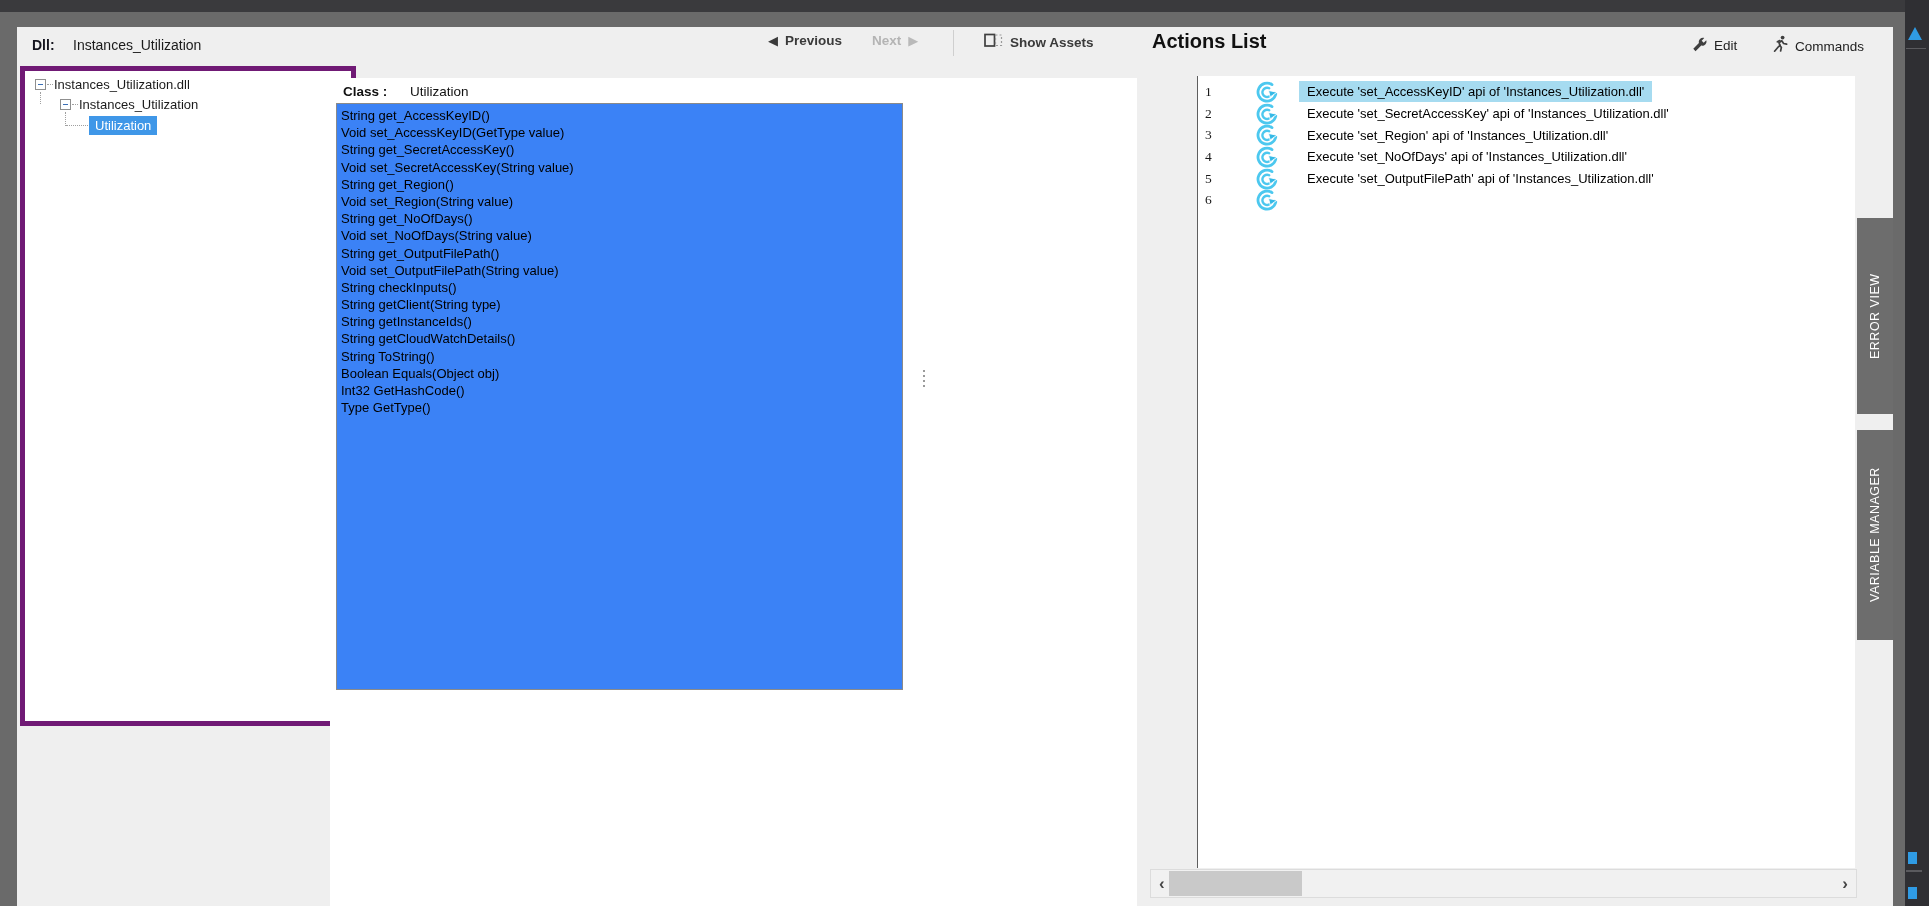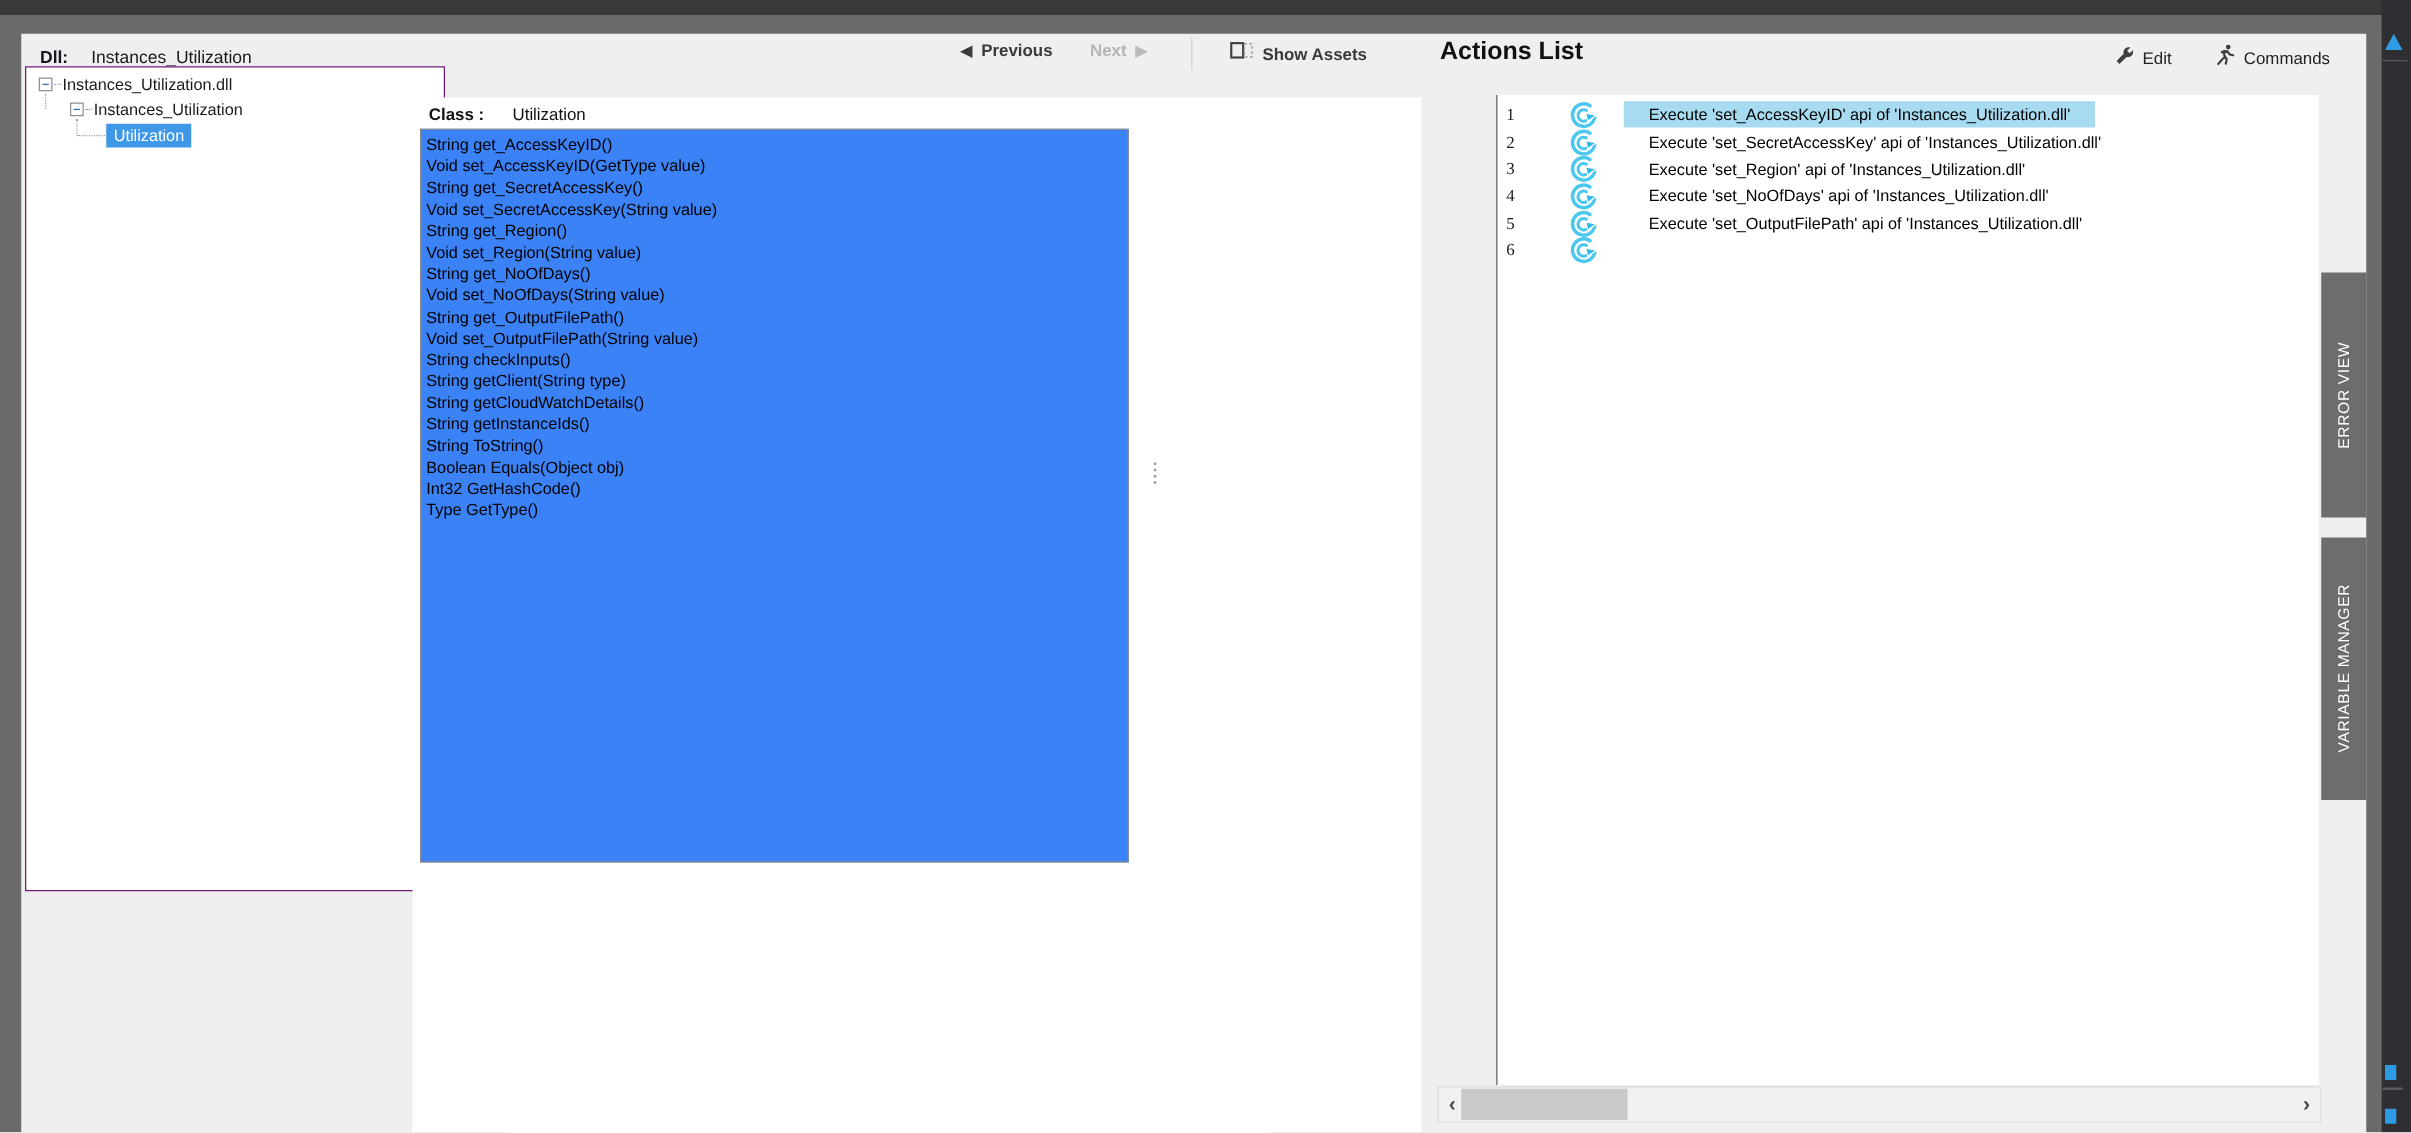--- a/index.html
+++ b/index.html
@@ -37,21 +37,21 @@
   .hdr-divider { left:953px; top:30px; width:1px; height:26px; background:#cfcfcf; }
   .assets-btn { left:984px; top:33px; }
   .assets-label { font-size:13.5px; font-weight:bold; color:#3a3a3a; }
 
   .actions-title { left:1152px; top:30px; font-size:20px; font-weight:bold; color:#111; }
   .edit-btn { left:1690px; top:35px;align-items:center; }
   .edit-label, .commands-label { font-size:13.5px; color:#222; }
   .commands-btn { left:1772px; top:35px;justify-content:flex-end; }
 
   
-  .tree-box { left:20px; top:53px; width:336px; height:660px; background:#fff; border:1px solid #701a75; }
+  .tree-box { left:20px; top:66px; width:336px; height:660px; background:#fff; border:5px solid #701a75; }
   .tnode-label { position:absolute; font-size:13px; color:#1a1a1a; white-space:nowrap; }
   .expander { position:absolute; width:11px; height:11px; background:#fff; border:1px solid #8f8f8f; }
   .expander .minus { position:absolute; left:2px; top:4px; width:5px; height:1px; background:#3b6fb5; }
   .dotted-v { position:absolute; width:1px; border-left:1px dotted #a0a0a0; }
   .dotted-h { position:absolute; height:1px; border-top:1px dotted #a0a0a0; }
   .tree-selected { position:absolute; background:#3f97e8; color:#fff; font-size:13px; padding:2px 6px; white-space:nowrap; }
 
   
   .sheet { left:330px; top:78px; width:807px; height:828px; background:#fff; }
   .class-label { left:343px; top:84px; font-size:13.5px; font-weight:bold; color:#111; }
@@ -63,21 +63,21 @@
   .splitter-dots { left:923px; top:370px; width:3px; }
   .splitter-dots i { display:block; width:2px; height:2px; background:#9a9a9a; margin:0 0 3px 0; }
 
   
   .alist { left:1197px; top:76px; width:658px; height:792px; background:#fff;
            border-left:1px solid #5e5e5e; overflow:hidden; padding-top:5px; }
   .arow { height:21.7px; display:flex; align-items:center; white-space:nowrap; }
   .arow .num { width:24px; padding-left:7px; font-family:"Liberation Serif", serif;
                font-size:13.5px; color:#1a1a1a; }
   .arow .aicon { width:24px; height:24px; margin-left:33px; flex:0 0 auto; }
-  .arow .atext { margin-left:20px; font-size:13px; color:#000; padding:3px 20px; }
+  .arow .atext { margin-left:20px; font-size:13px; color:#000; padding:3px 8px; }
   .arow.selected .atext { background:#a6dbf0; }
 
   
   .hscroll { left:1150px; top:869px; width:707px; height:29px; background:#f1f1f1; border:1px solid #dcdcdc; }
   .hs-arrow { position:absolute; top:2px; font-size:17px; font-weight:bold; color:#474747; line-height:24px; }
   .hs-left { left:8px; } .hs-right { right:8px; }
   .hs-thumb { position:absolute; left:18px; top:1px; width:133px; height:25px; background:#c9c9c9; }
 
   
   .vtab { background:#6d6d6d; color:#fff; display:flex; align-items:center; justify-content:center;
@@ -175,22 +175,22 @@
     <div class="mrow">String get_SecretAccessKey()</div>
     <div class="mrow">Void set_SecretAccessKey(String value)</div>
     <div class="mrow">String get_Region()</div>
     <div class="mrow">Void set_Region(String value)</div>
     <div class="mrow">String get_NoOfDays()</div>
     <div class="mrow">Void set_NoOfDays(String value)</div>
     <div class="mrow">String get_OutputFilePath()</div>
     <div class="mrow">Void set_OutputFilePath(String value)</div>
     <div class="mrow">String checkInputs()</div>
     <div class="mrow">String getClient(String type)</div>
+    <div class="mrow">String getInstanceIds()</div>
     <div class="mrow">String getCloudWatchDetails()</div>
-    <div class="mrow">String getInstanceIds()</div>
     <div class="mrow">String ToString()</div>
     <div class="mrow">Boolean Equals(Object obj)</div>
     <div class="mrow">Int32 GetHashCode()</div>
     <div class="mrow">Type GetType()</div>
   </div>
 
   <div class="abs splitter-dots">
       <i></i>
       <i></i>
       <i></i>

